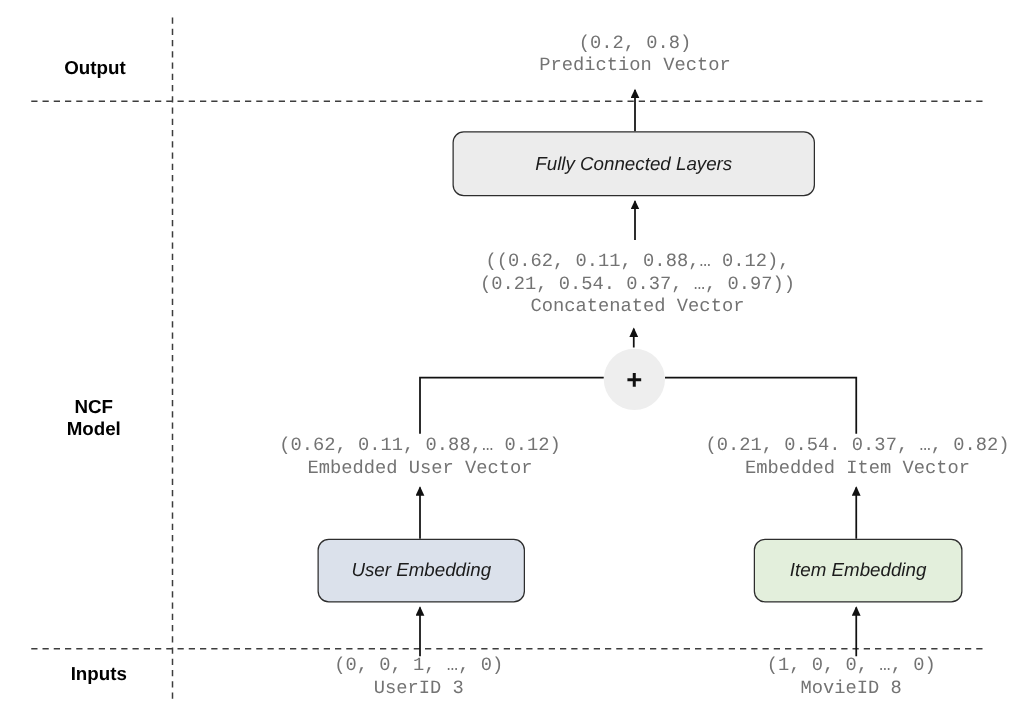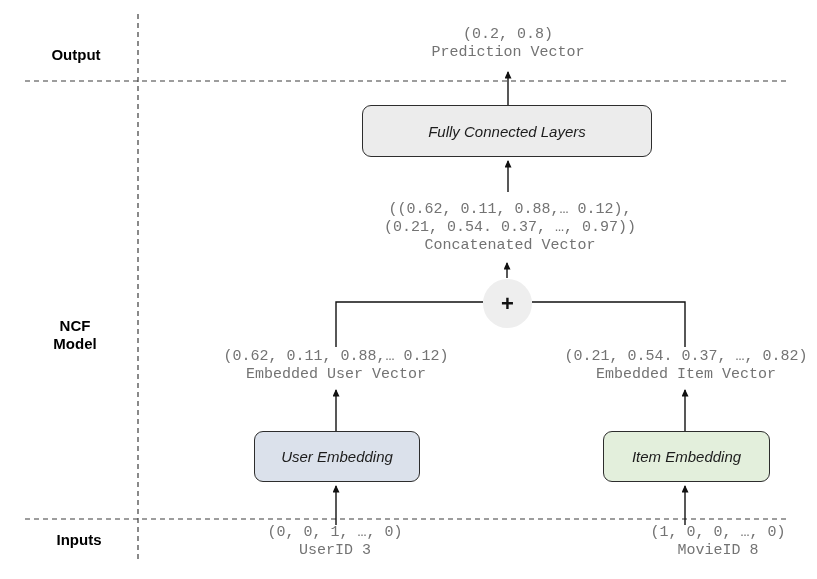--- a/index.html
+++ b/index.html
@@ -140,18 +140,18 @@
 
   <div class="node-box item-box">
     <span>Item Embedding</span>
   </div>
 
   <div class="anno" style="left:335px; top:524px;">
     <div>(0, 0, 1, …, 0)</div>
     <div>UserID 3</div>
   </div>
 
-  <div class="anno" style="left:718px; top:524px;">
+  <div class="anno" style="left:681px; top:524px;">
     <div>(1, 0, 0, …, 0)</div>
     <div>MovieID 8</div>
   </div>
 
 </div>
 
 </body></html>

